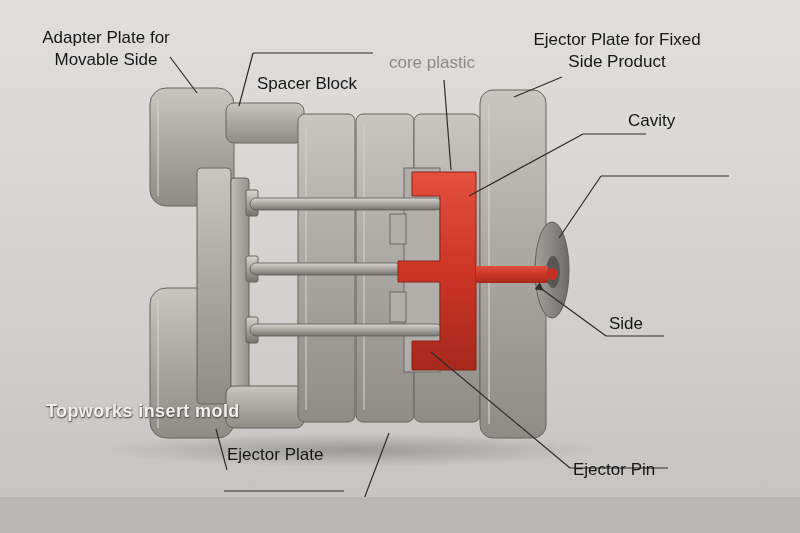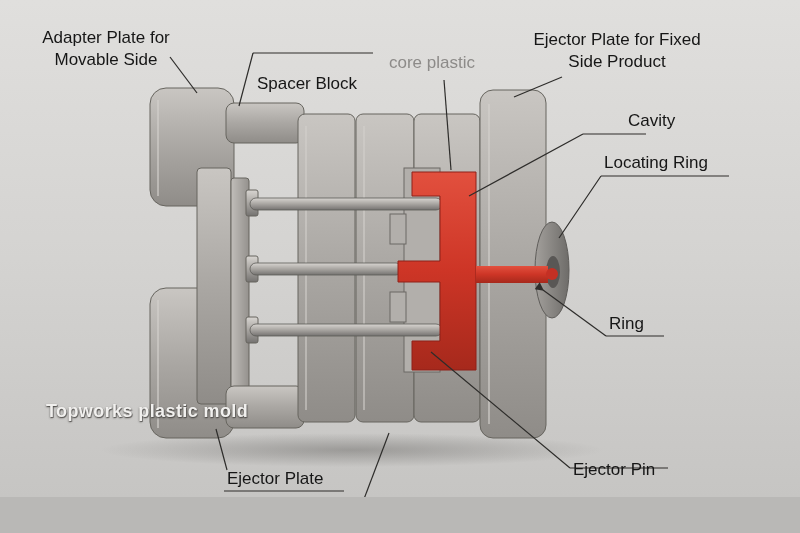--- a/index.html
+++ b/index.html
@@ -143,23 +143,22 @@
   <div class="label center" style="left:30px;  top:27px;  width:152px;">Adapter Plate for Movable Side</div>
 
   <div class="label center" style="left:247px; top:29px;  width:120px;margin-top:44px;">Spacer Block</div>
 
   <div class="label muted" style="left:389px; top:52px;">core plastic</div>
 
   <div class="label center" style="left:517px; top:29px;  width:200px;">Ejector Plate for Fixed Side Product</div>
 
   <div class="label" style="left:586px; top:110px;margin-left:42px;">Cavity</div>
 
-  <div class="label" style="left:604px; top:152px;">Locating Ring</div>
 
-  <div class="label" style="left:609px; top:313px;">Ring</div>
+  <div class="label" style="left:609px; top:313px;">Side</div>
 
   <div class="label" style="left:573px; top:459px;">Ejector Pin</div>
 
-  <div class="label" style="left:227px; top:468px;">Ejector Plate</div>
+  <div class="label" style="left:227px; top:444px;">Ejector Plate</div>
 
-  <div class="watermark">Topworks plastic mold</div>
+  <div class="watermark">Topworks insert mold</div>
 
 </div>
 
 </body></html>

